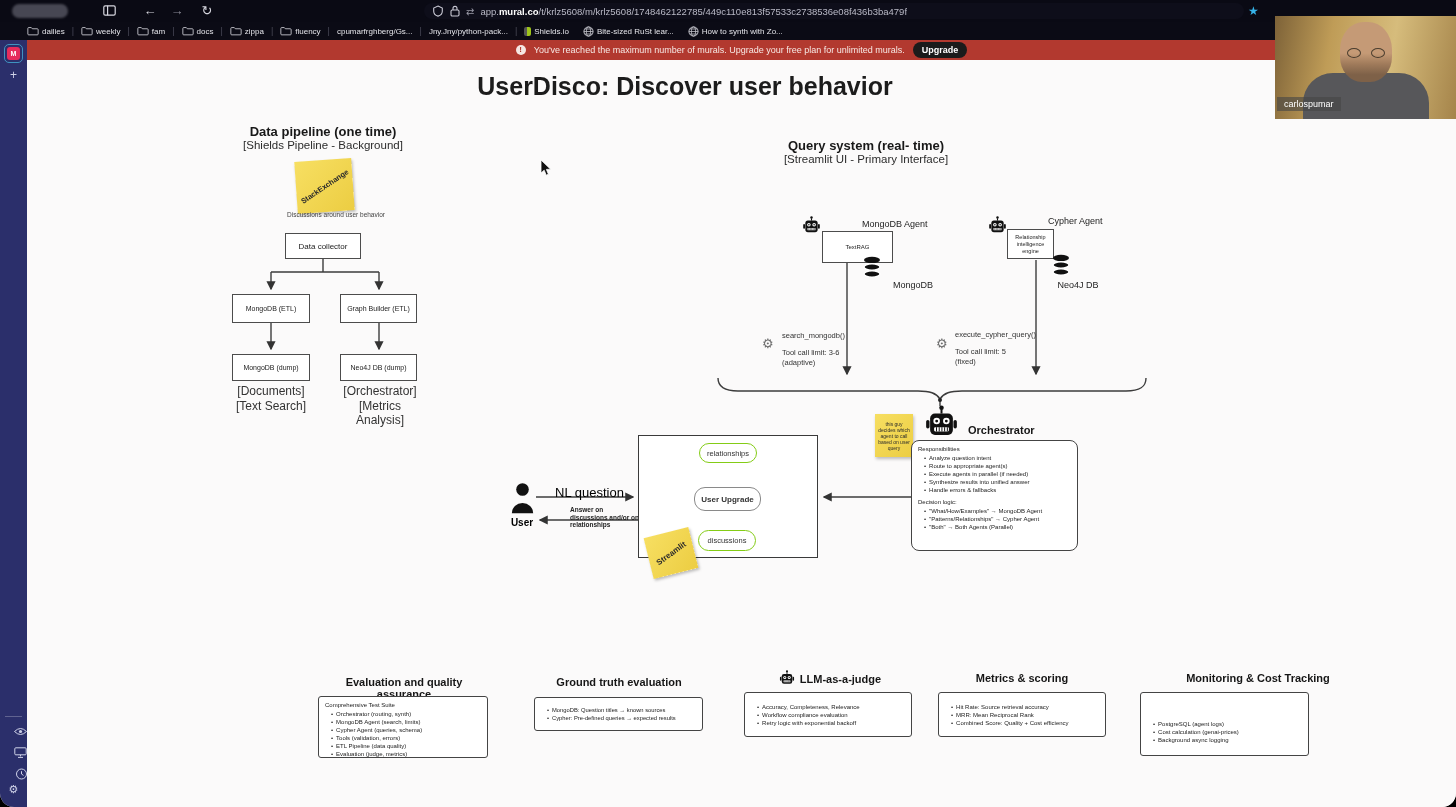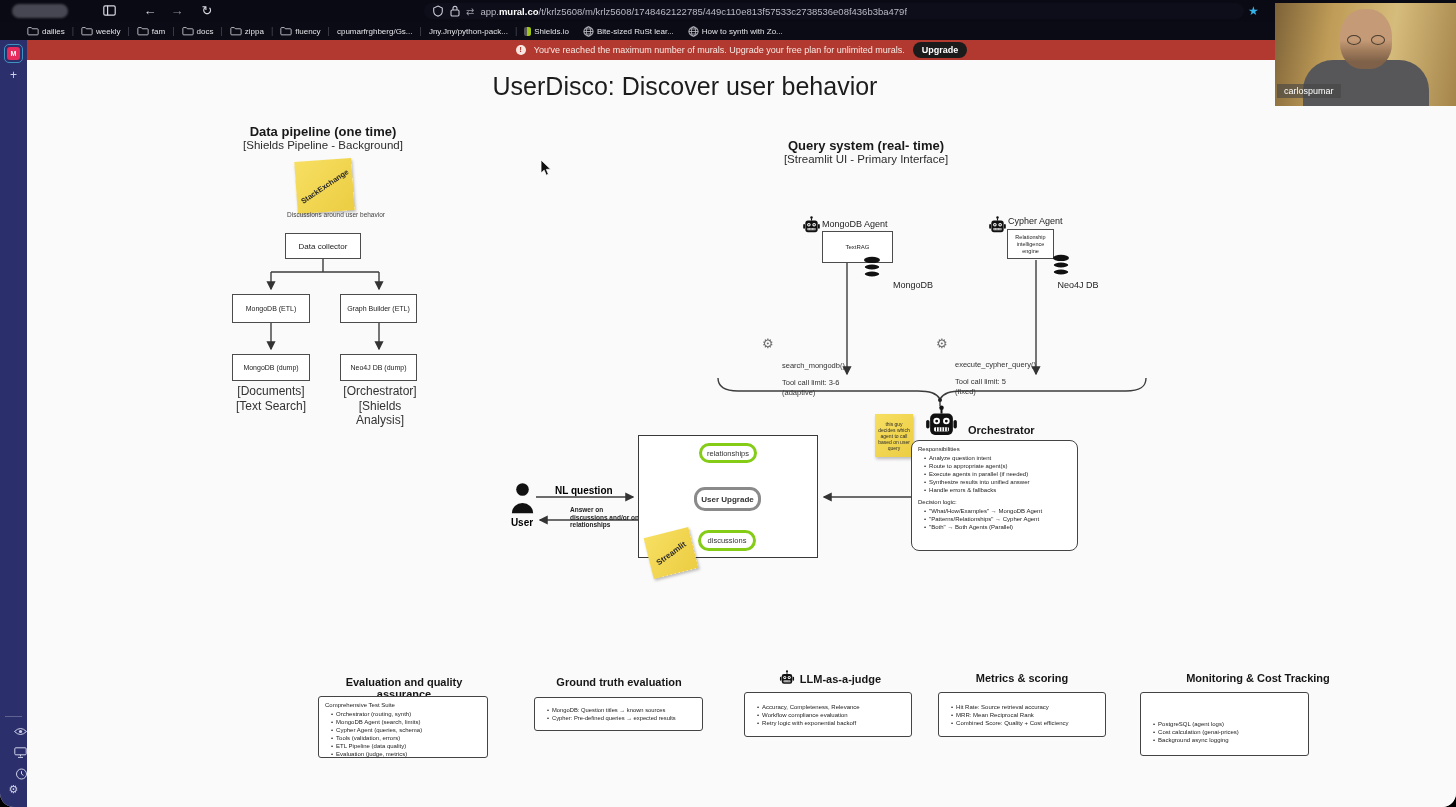--- a/index.html
+++ b/index.html
@@ -52,45 +52,45 @@
     color:#b2392f; font-size:8px; font-weight:bold; text-align:center; line-height:10px; }
   .banner-text { color:#f7e8e4; font-size:9px; }
   .upgrade-btn { background:#1b1b1b; color:#fff; font-size:9px; font-weight:bold;
     border:none; border-radius:8px; padding:3px 9px; }
 
   
   .canvas { left:27px; top:60px; width:1429px; height:747px; background:#fbfafa; }
   svg.wires { position:absolute; left:0; top:0; width:1456px; height:807px;
     pointer-events:none; z-index:3; }
   .widget { position:absolute; z-index:4; }
-  .page-title { font-size:25px; font-weight:normal; color:#1c1c1c; text-align:center; }
+  .page-title { font-size:25px; font-weight:bold; color:#1c1c1c; text-align:center; }
   .sec-h { font-size:13px; font-weight:bold; color:#181818; text-align:center; }
   .sec-sub { font-size:11.5px; color:#2c2c2c; text-align:center; }
   .node { background:#fff; border:1.5px solid #4c4c4c; display:flex; align-items:center;
     justify-content:center; text-align:center; color:#222; }
   .cap { font-size:12px; color:#333; text-align:center; }
   .tinycap { font-size:6.5px; color:#444; text-align:center; }
   .sticky { background:linear-gradient(135deg,#f7df62,#eccd42); box-shadow:1px 2px 3px rgba(0,0,0,.25);
     display:flex; align-items:center; justify-content:center; }
-  .pill { background:#fff; border:3px solid #84cc16; border-radius:11px; font-size:7.5px;
+  .pill { background:#fff; border:1px solid #84cc16; border-radius:11px; font-size:7.5px;
     color:#333; display:flex; align-items:center; justify-content:center; }
   .listbox { background:#fff; border:1.5px solid #444; border-radius:3px; padding:5px 6px;
     font-size:6px; color:#222; }
   .listbox .bt { font-size:6px; margin-bottom:2px; }
   .listbox ul { list-style:none; }
   .listbox li { margin-left:6px; line-height:8px; }
   .listbox li::before { content:"•"; margin-right:3px; }
   .bsec-h { font-size:11px; font-weight:bold; color:#161616; text-align:center; }
   .toolgear { color:#6e6e6e; font-size:13px; }
-  .tooltxt { font-size:7.5px; color:#333;margin-top:30px; }
-  .agent-label { font-size:9px; color:#1d1d1d; }
+  .tooltxt { font-size:7.5px; color:#333; }
+  .agent-label { font-size:9px; color:#1d1d1d;margin-left:40px; }
   .db-label { font-size:9px; color:#1d1d1d; }
 
   
-  .webcam { left:1275px; top:3px; width:181px; height:103px; z-index:40; overflow:hidden;
+  .webcam { left:1275px; top:16px; width:181px; height:103px; z-index:40; overflow:hidden;
     background:linear-gradient(100deg,#7d6238 0%,#bf9c57 30%,#d6bc7c 62%,#a5844a 100%); }
   .wc-body { position:absolute; left:50%; transform:translateX(-50%); bottom:-6px;
     width:126px; height:52px; background:#57575a; border-radius:30px 30px 0 0; }
   .wc-head { position:absolute; left:50%; transform:translateX(-50%); top:6px;
     width:52px; height:60px; border-radius:46% 46% 42% 42%;
     background:linear-gradient(#c59a76 52%,#a07b5b 70%,#7e6148 88%); }
   .wc-glass { position:absolute; top:26px; width:14px; height:10px; border:1.5px solid #4a3d2e;
     border-radius:50%; }
   .wc-tag { position:absolute; left:2px; bottom:8px; background:rgba(70,70,70,.62);
     color:#fff; font-size:9px; padding:2px 7px; }
@@ -319,21 +319,21 @@
   </div>
   <div class="widget tinycap" style="left:268px;top:211px;width:136px">Discussions around user behavior</div>
   <div class="widget node" style="left:285px;top:233px;width:76px;height:26px;font-size:8px">Data collector</div>
   <div class="widget node" style="left:232px;top:294px;width:78px;height:29px;font-size:7px">MongoDB (ETL)</div>
   <div class="widget node" style="left:340px;top:294px;width:77px;height:29px;font-size:7px">Graph Builder (ETL)</div>
   <div class="widget node" style="left:232px;top:354px;width:78px;height:27px;font-size:7px">MongoDB (dump)</div>
   <div class="widget node" style="left:340px;top:354px;width:77px;height:27px;font-size:7px">Neo4J DB (dump)</div>
   <div class="widget cap" style="left:231px;top:384px;width:80px">[Documents]</div>
   <div class="widget cap" style="left:335px;top:384px;width:90px">[Orchestrator]</div>
   <div class="widget cap" style="left:231px;top:399px;width:80px">[Text Search]</div>
-  <div class="widget cap" style="left:335px;top:399px;width:90px">[Shields Analysis]</div>
+  <div class="widget cap" style="left:335px;top:399px;width:90px">[Metrics Analysis]</div>
 
   <div class="widget sec-h" style="left:766px;top:138px;width:200px">Query system (real- time)</div>
   <div class="widget sec-sub" style="left:756px;top:153px;width:220px">[Streamlit UI - Primary Interface]</div>
 
   <svg class="widget" style="left:802px;top:216px" width="19" height="20">
       <use href="#sym-robot"></use>
     </svg>
   <div class="widget agent-label" style="left:822px;top:219px">MongoDB Agent</div>
   <div class="widget node" style="left:822px;top:231px;width:71px;height:32px;font-size:6px">TextRAG</div>
   <svg class="widget" style="left:862px;top:256px" width="20" height="24">
@@ -382,21 +382,21 @@
         <li>"What/How/Examples" → MongoDB Agent</li>
         <li>"Patterns/Relationships" → Cypher Agent</li>
         <li>"Both" → Both Agents (Parallel)</li>
       </ul>
   </div>
 
   <svg class="widget" style="left:509px;top:481px" width="27" height="34">
       <use href="#sym-user"></use>
     </svg>
   <div class="widget" style="left:502px;top:517px;width:40px;text-align:center;font-size:10px;font-weight:bold">User</div>
-  <div class="widget" style="left:555px;top:485px;font-size:10px;font-weight:bold">NL question</div>
+  <div class="widget" style="left:555px;top:485px;font-size:13px;font-weight:normal">NL question</div>
   <div class="widget" style="left:570px;top:506px;width:70px;font-size:6.5px;font-weight:bold;color:#222;line-height:7.5px">Answer on discussions and/or on relationships</div>
 
   <div class="widget" style="left:638px;top:435px;width:180px;height:123px;background:#fff;border:1.5px solid #3a3a3a"></div>
   <div class="widget pill" style="left:699px;top:443px;width:58px;height:20px">relationships</div>
   <div class="widget pill" style="left:694px;top:487px;width:67px;height:24px;font-weight:bold;font-size:8px;border-color:#8a8a8a">User Upgrade</div>
   <div class="widget pill" style="left:698px;top:530px;width:58px;height:21px">discussions</div>
   <div class="widget sticky" style="left:648px;top:532px;width:46px;height:42px;transform:rotate(-14deg)">
     <span style="transform:rotate(-22deg);font-size:8px;font-weight:bold;color:#2b2b2b">Streamlit</span>
   </div>
 

